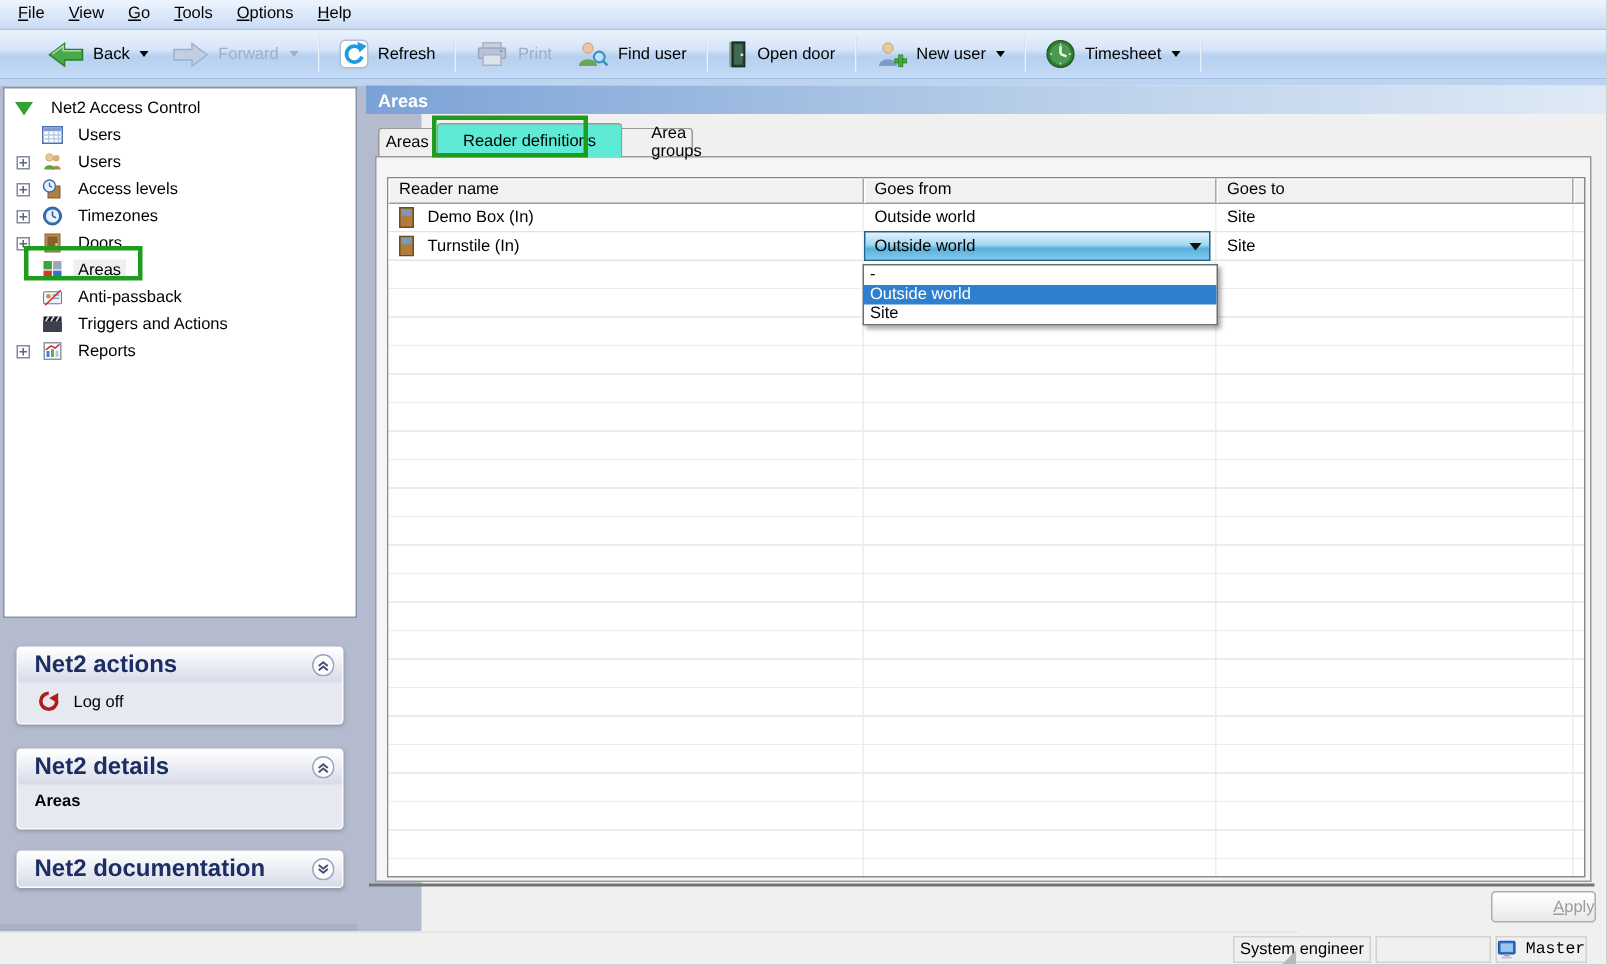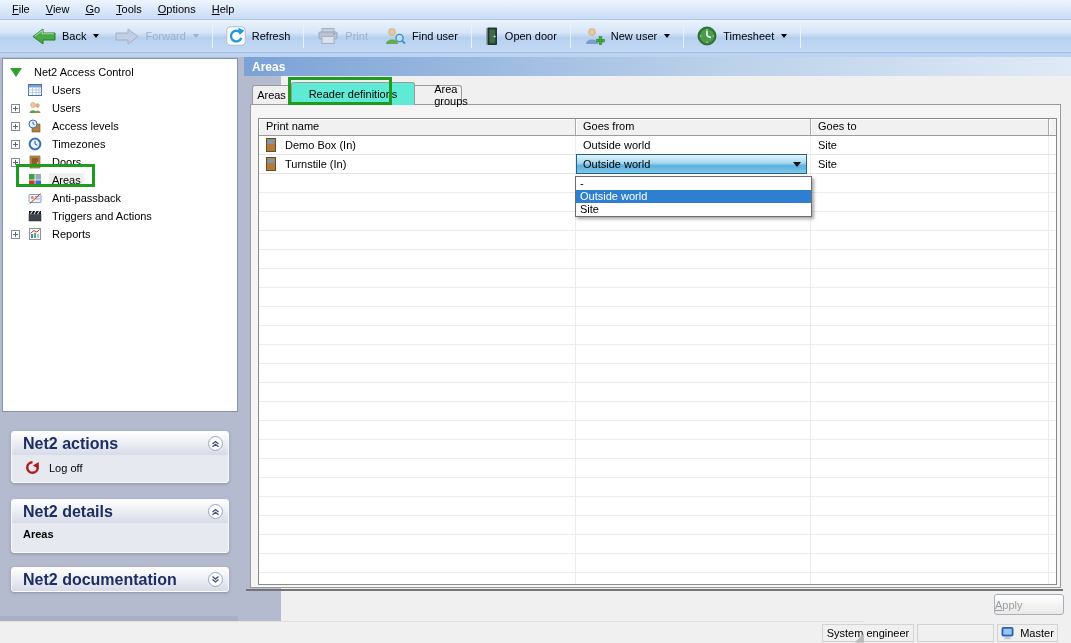--- a/index.html
+++ b/index.html
@@ -95,30 +95,30 @@
   .combo .cb-arrow { position:absolute; right:5px; top:7px; width:0; height:0;
     border-left:4px solid transparent; border-right:4px solid transparent; border-top:5px solid #101010; }
   .popup { position:absolute; left:575px; top:176px; width:237px; background:#fff;
     border:1px solid #6e6e6e; z-index:45; box-shadow:2px 2px 3px rgba(0,0,0,.35); }
   .opt { height:13px; line-height:13px; padding-left:4px; }
   .opt.selected { background:#2f7fd0; color:#fff; }
 
   
   .apply-btn { position:absolute; left:994px; top:594px; width:70px; height:21px;
     background:linear-gradient(#ffffff,#e9e9e9); border:1px solid #a6b0ba; border-radius:3px;
-    color:#9c9c9c; font-family:"Liberation Sans",sans-serif; font-size:11px; text-align:left; }
+    color:#9c9c9c; font-family:"Liberation Sans",sans-serif; font-size:11px; text-align:right; }
   .apply-btn span { display:block; }
   .apply-btn span::first-letter { text-decoration:underline; }
   .statusbar { position:absolute; left:0; top:621px; width:865px; height:22px;
     background:#f0f0f0; border-top:1px solid #e2e2e2; }
   .sb-cell { position:absolute; top:2px; height:18px; border:1px solid #d2d2d2; background:#f0f0f0;
     display:flex; align-items:center; justify-content:center; gap:4px; }
   #sb-op { left:822px; width:92px; }
   #sb-mid { left:917px; width:77px; }
-  #sb-master { left:997px; width:61px; }
+  #sb-master { left:997px; width:61px;font-family:Liberation Mono, monospace; }
   .grip { position:absolute; right:1px; bottom:0; color:#b9b9b9; font-size:12px; line-height:12px; }
 </style>
 </head>
 <body>
 
 <div class="app">
 
   <div class="menubar">
     <span class="menu-item">File</span>
     <span class="menu-item">View</span>
@@ -346,21 +346,21 @@
   <div class="caption">Areas</div>
 
   <div class="tab" id="tab-areas">Areas</div>
   <div class="tab" id="tab-reader">Reader definitions</div>
   <div class="tab" id="tab-groups">Area groups</div>
 
   <div class="tabpage"></div>
 
   <div class="grid">
     <div class="thead">
-      <div class="th" style="width:317px">Print name</div>
+      <div class="th" style="width:317px">Reader name</div>
       <div class="th" style="width:235px">Goes from</div>
       <div class="th" style="width:238px">Goes to</div>
       <div class="th" style="flex:1"></div>
     </div>
     <div class="tbody">
       <div class="vline" style="left:316px"></div>
       <div class="vline" style="left:551px"></div>
       <div class="vline" style="left:789px"></div>
       <div class="grow" style="top:0">
         <div class="cell" style="width:317px">

